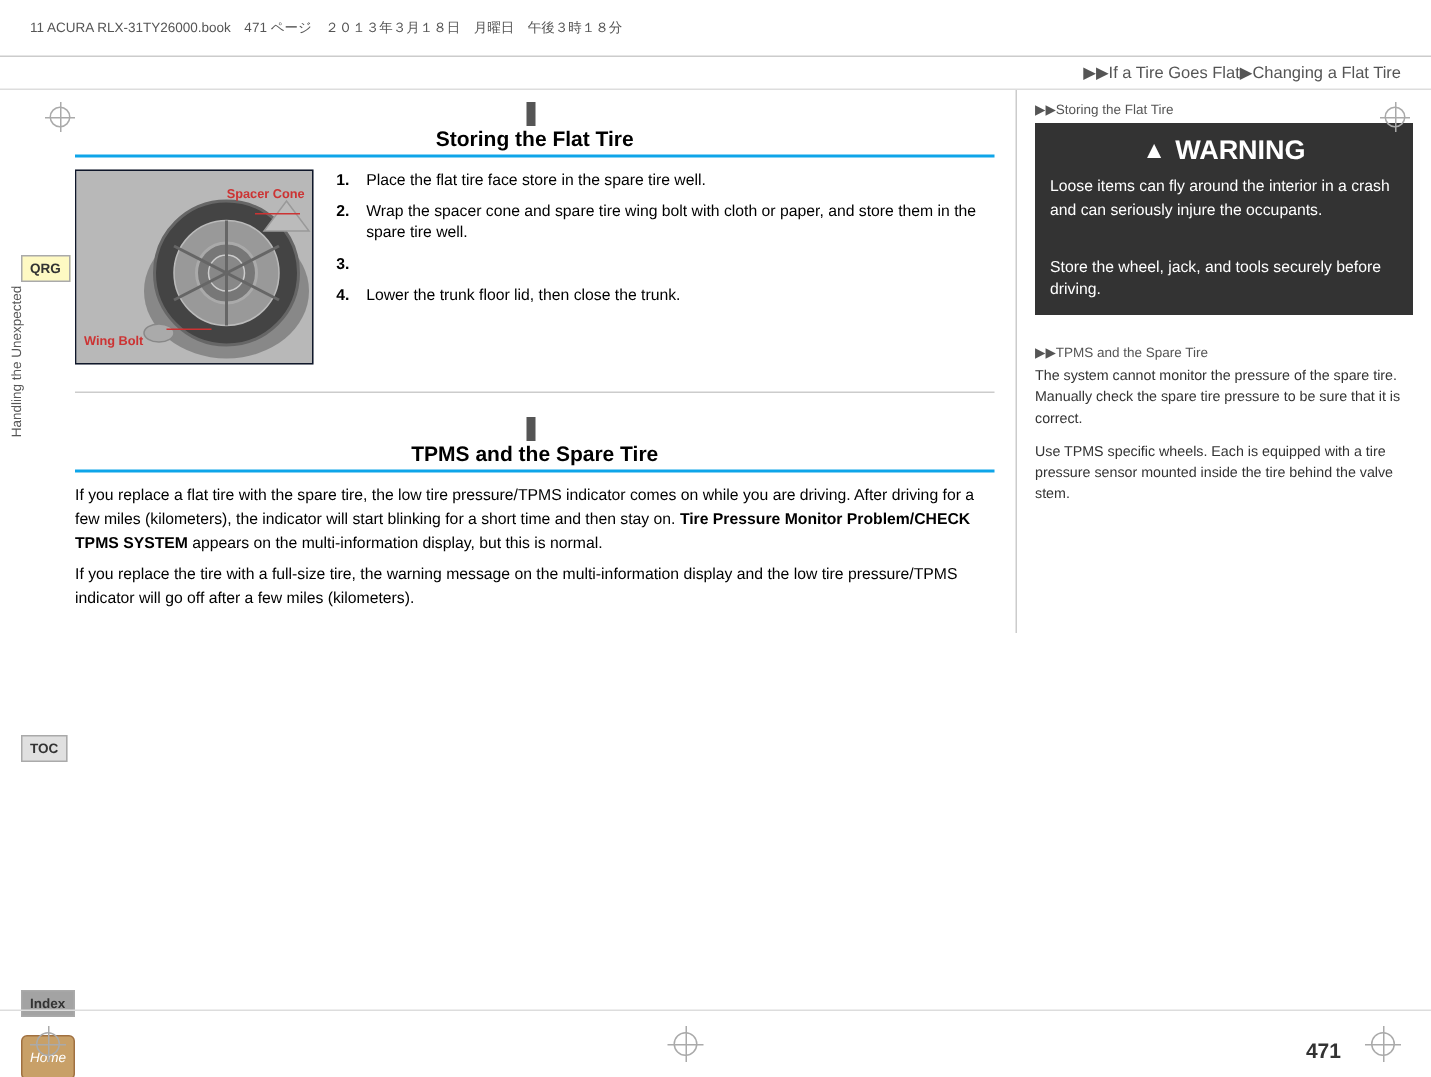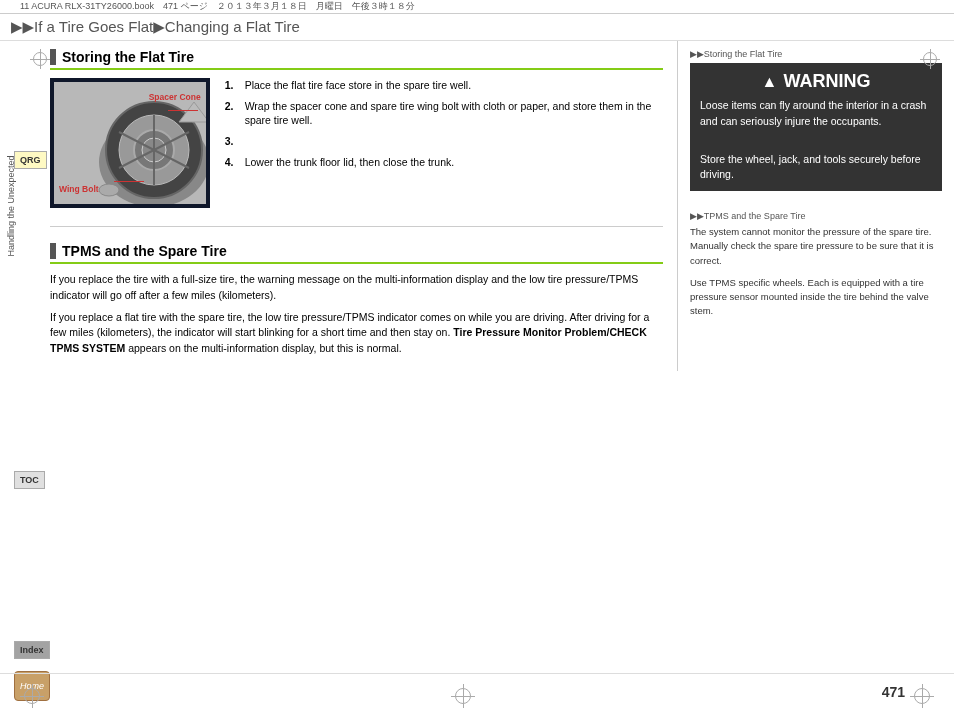--- a/index.html
+++ b/index.html
@@ -15,55 +15,58 @@
 
     
     .top-bar {
       display: flex;
       justify-content: space-between;
       align-items: center;
       border-bottom: 1px solid #ccc;
       padding: 4px 20px;
       font-size: 9px;
       color: #555;
-      height: 14px;
+      height: 38px;
     }
 
     
     .nav-breadcrumb {
-      font-size: 15px;
+      text-align: right;
+      font-size: 11px;
       color: #555;
-      padding: 4px 20px 4px 11px;
+      padding: 4px 20px 4px 0;
       border-bottom: 1px solid #ddd;
     }
 
     
     .section-header {
       display: flex;
+      align-items: center;
       margin-bottom: 8px;
-      border-bottom: 2px solid #84cc16;
+      border-bottom: 2px solid #0ea5e9;
       padding-bottom: 3px;
+      flex-direction: column;
     }
     .section-header-bar {
       width: 6px;
       height: 16px;
       background: #555;
       margin-right: 6px;
     }
     .section-title {
       font-size: 14px;
       font-weight: bold;
       color: #000;
     }
 
     
     .tire-image-container {
       width: 180px;
       height: 130px;
-      border: 4px solid #0f172a;
+      border: 1px solid #0f172a;
       position: relative;
       background: #d8d8d8;
       float: left;
       margin-right: 15px;
       margin-bottom: 10px;
       overflow: hidden;
     }
 
     .tire-image-inner {
       width: 100%;
@@ -324,26 +327,26 @@
       </div>
     </div>
 
     <div class="divider-line"></div>
 
     <div class="section2">
       <div class="section-header">
         <div class="section-header-bar"></div>
         <span class="section-title">TPMS and the Spare Tire</span>
       </div>
-      <div class="body-text">If you replace the tire with a full-size tire, the warning message on the multi-information display and the low tire pressure/TPMS indicator will go off after a few miles (kilometers).</div>
       <div class="body-text">
         <span>If you replace a flat tire with the spare tire, the low tire pressure/TPMS indicator comes on while you are driving. After driving for a few miles (kilometers), the indicator will start blinking for a short time and then stay on.</span>
         <span class="bold">Tire Pressure Monitor Problem/CHECK TPMS SYSTEM</span>
         <span>appears on the multi-information display, but this is normal.</span>
       </div>
+      <div class="body-text">If you replace the tire with a full-size tire, the warning message on the multi-information display and the low tire pressure/TPMS indicator will go off after a few miles (kilometers).</div>
     </div>
   </div>
 
   <div class="right-column">
 
     <div>
       <div class="right-section-label">
         <span>▶▶Storing the Flat Tire</span>
       </div>
 
@@ -384,21 +387,21 @@
     <div style="position:absolute;height:1px;width:24px;background:#aaa;top:12px;left:0;"></div>
     <div style="position:absolute;width:16px;height:16px;border-radius:50%;border:1px solid #aaa;left:4px;top:4px;"></div>
   </div>
 
   <div style="position:relative;width:24px;height:24px;">
     <div style="position:absolute;width:1px;height:24px;background:#aaa;left:12px;top:0;"></div>
     <div style="position:absolute;height:1px;width:24px;background:#aaa;top:12px;left:0;"></div>
     <div style="position:absolute;width:16px;height:16px;border-radius:50%;border:1px solid #aaa;left:4px;top:4px;"></div>
   </div>
 
-  <div style="display:flex;align-items:flex-start;gap:5px;">
+  <div style="display:flex;align-items:flex-end;gap:16px;">
     <span style="font-size:14px;font-weight:bold;color:#333;">471</span>
     <div style="position:relative;width:24px;height:24px;">
       <div style="position:absolute;width:1px;height:24px;background:#aaa;left:12px;top:0;"></div>
       <div style="position:absolute;height:1px;width:24px;background:#aaa;top:12px;left:0;"></div>
       <div style="position:absolute;width:16px;height:16px;border-radius:50%;border:1px solid #aaa;left:4px;top:4px;"></div>
     </div>
   </div>
 </div>
 
 </body></html>

